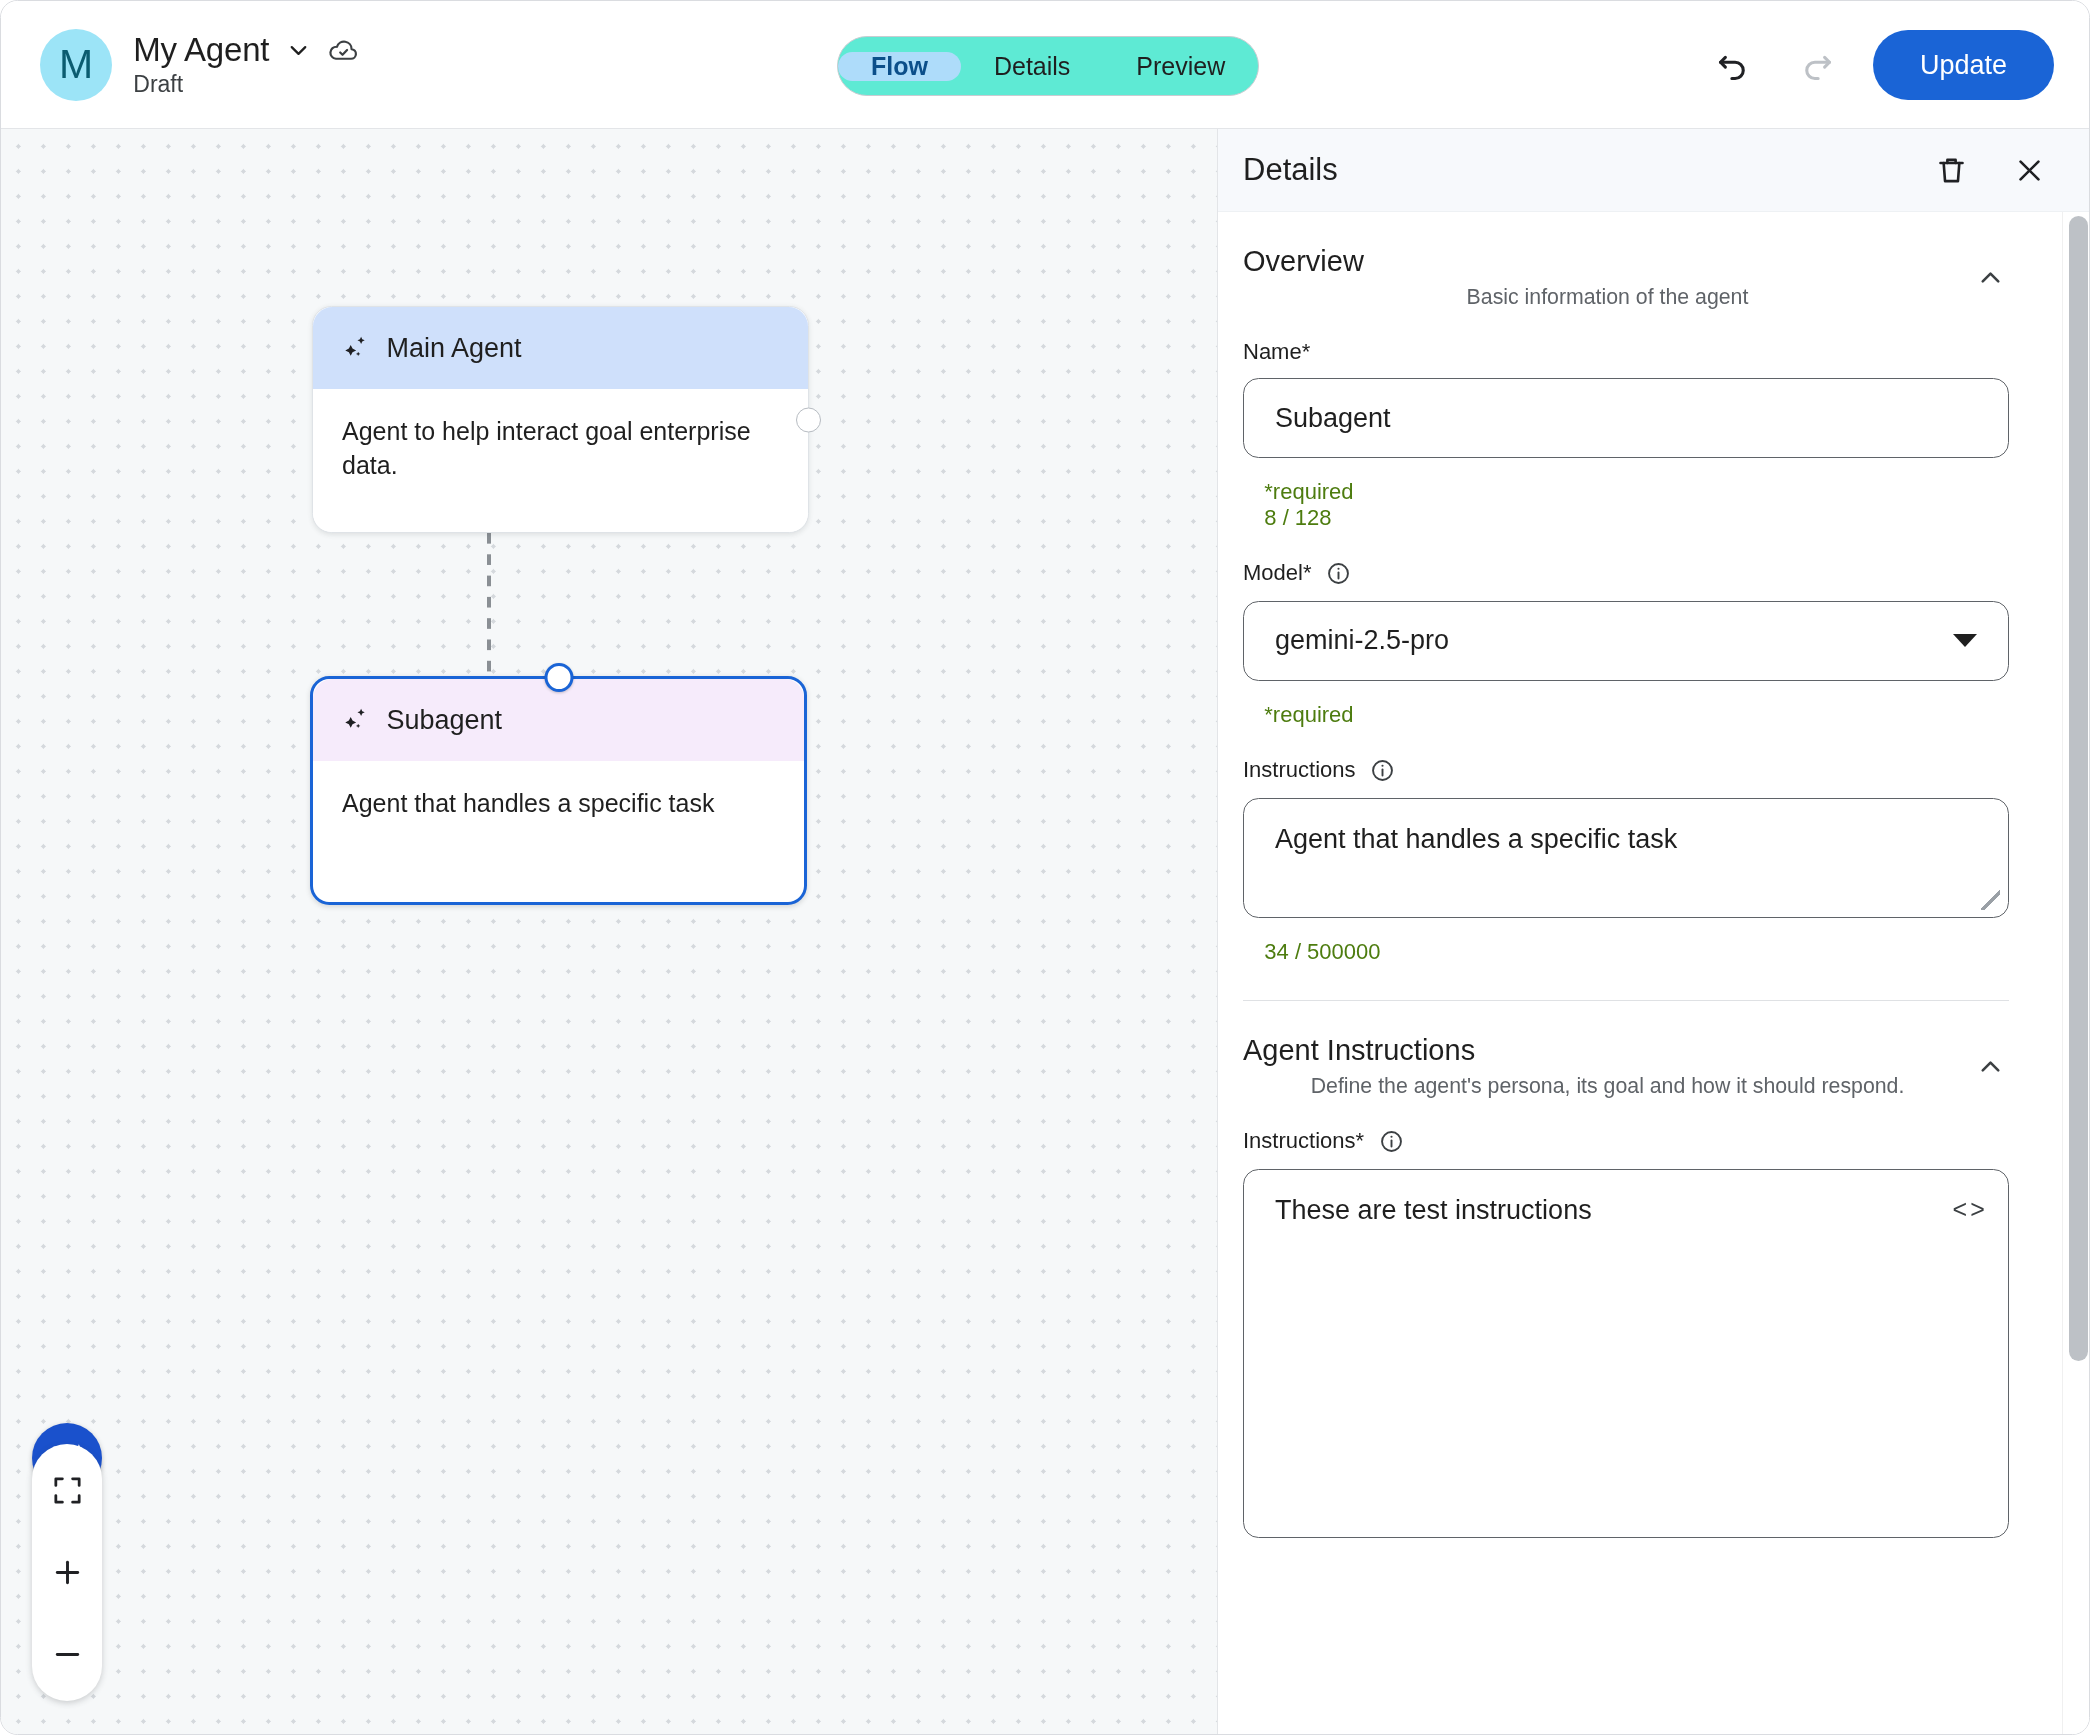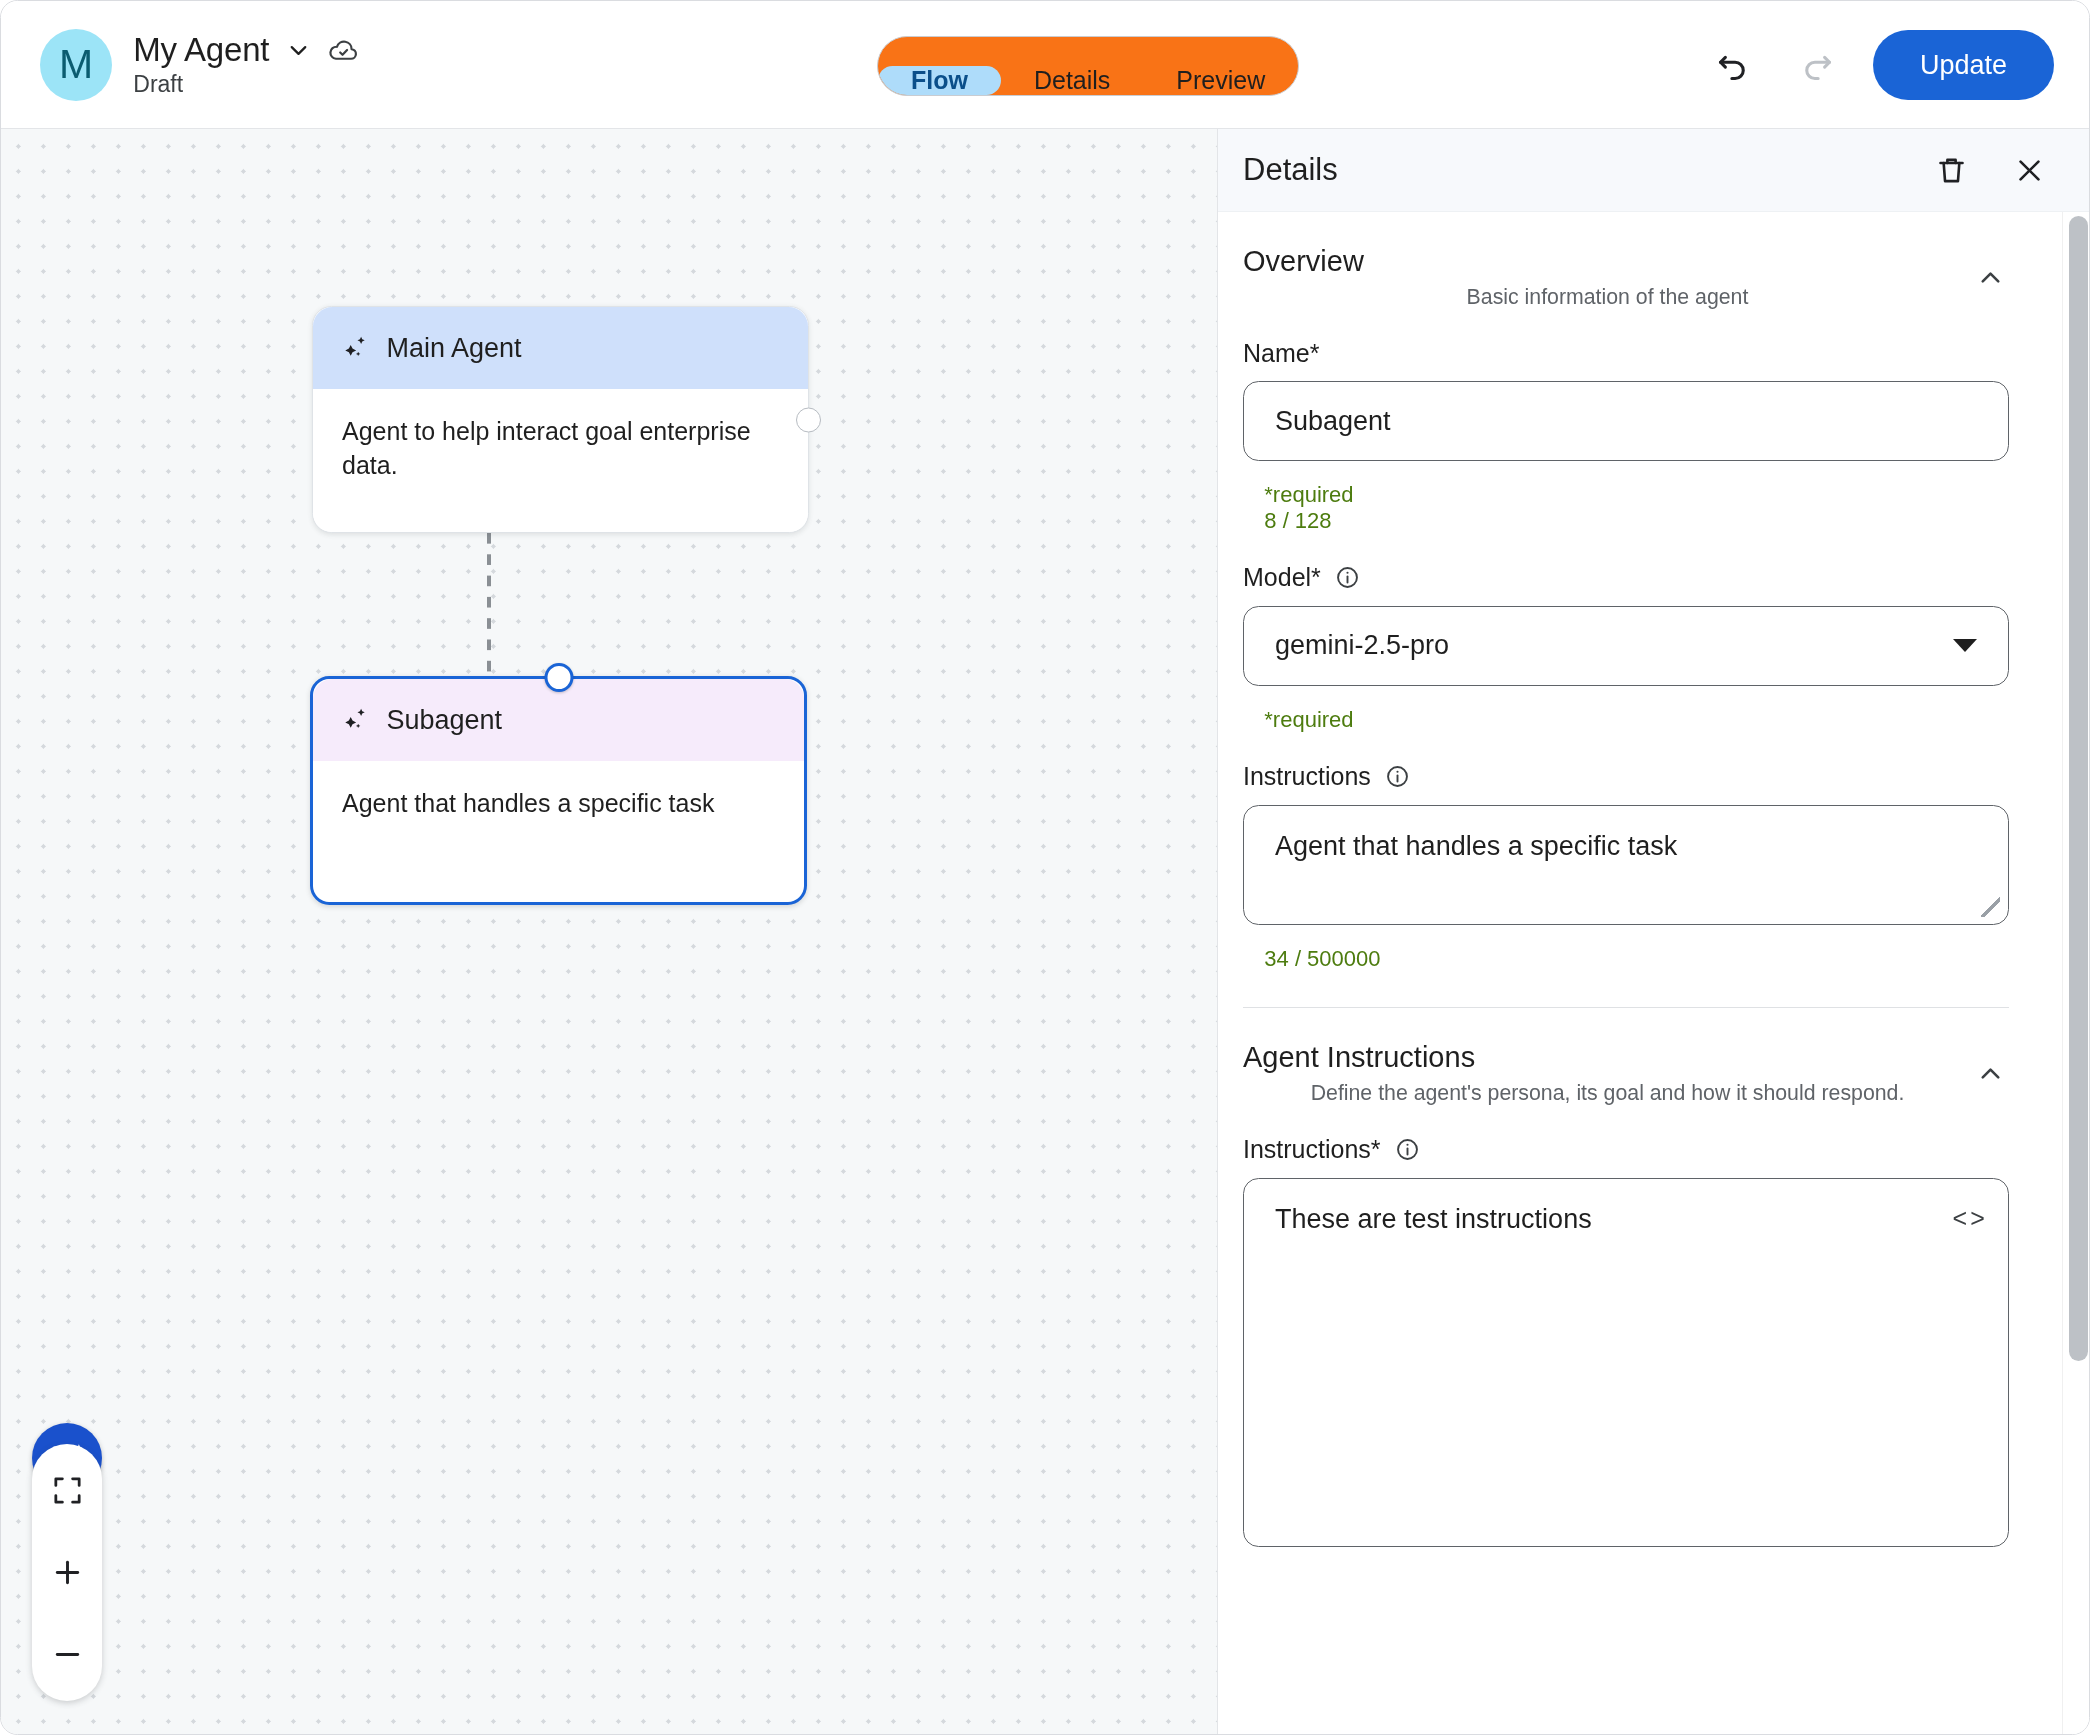--- a/index.html
+++ b/index.html
@@ -62,27 +62,27 @@
   .chev-down {
     width: 27px; height: 27px;
     display: flex; align-items: center; justify-content: center;
     color: #1f1f1f;
   }
   .cloud-ico { width: 33px; height: 33px; color: #3c4043; display:flex; }
 
   
   .tabgroup {
     position: absolute;
-    left: 876px; top: 35px;
+    left: 836px; top: 35px;
     height: 60px;
     display: flex;
-    align-items: flex-end;
+    align-items: center;
     border: 1.9px solid #c9ccd1;
     border-radius: 31px;
-    background: #f97316;
+    background: #5eead4;
     overflow: hidden;
   }
   .tab {
     display: flex; align-items: center; justify-content: center;
     padding: 0 33px;
     font-size: 25px;
     color: #1f1f1f;
     cursor: pointer;
     white-space: nowrap;
   }
@@ -287,22 +287,22 @@
   .collapse-ico {
     width: 37px; height: 37px;
     display: flex; align-items: center; justify-content: center;
     color: #3c4043;
     cursor: pointer;
     margin-top: 13.6px;
   }
 
   .field { margin-top: 29px; }
   .field-label {
-    display: flex; align-items: center; gap: 13.6px;
-    font-size: 25px; color: #1f1f1f;
+    display: flex; align-items: flex-start; gap: 13.6px;
+    font-size: 22px; color: #1f1f1f;
     margin-bottom: 13.6px;
   }
   .info-ico { width: 27px; height: 27px; display: flex; color: #3c4043; cursor: pointer; }
 
   .input-box {
     width: 100%;
     height: 80px;
     border: 1.9px solid #5f6368;
     border-radius: 15.5px;
     display: flex;

